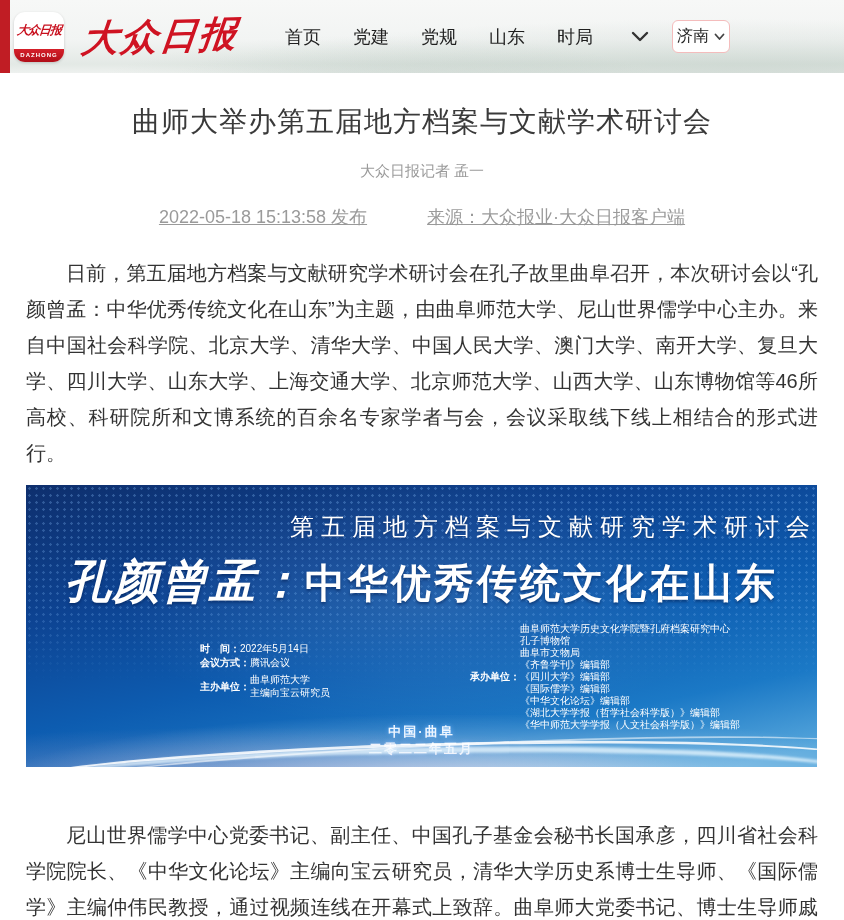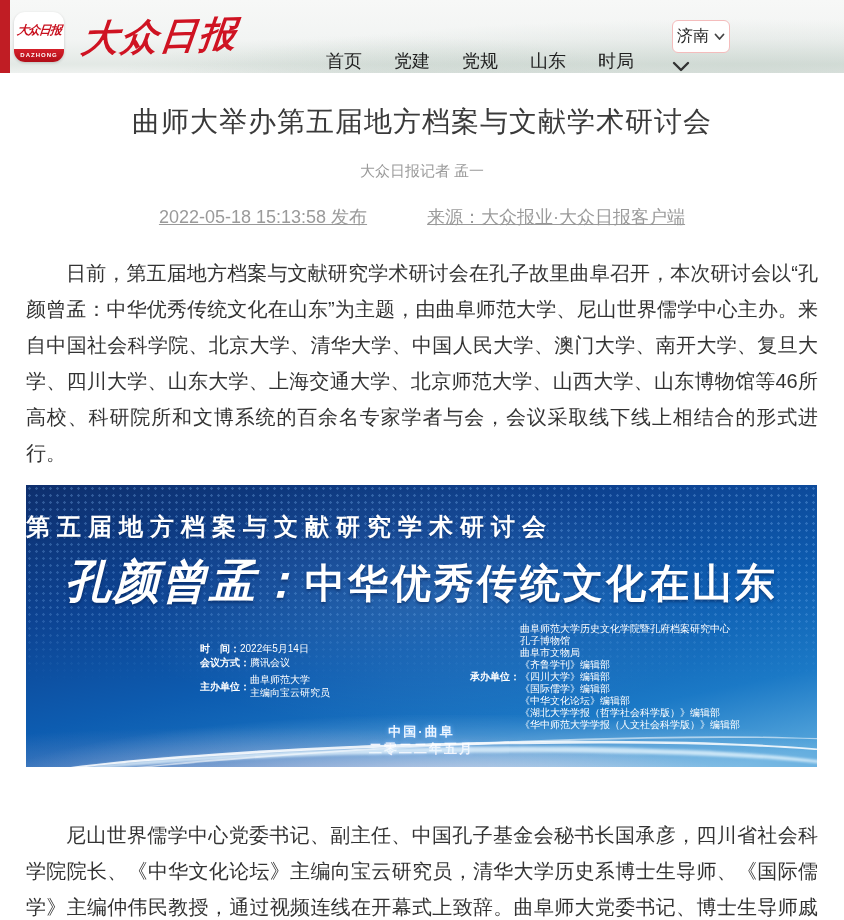--- a/index.html
+++ b/index.html
@@ -32,21 +32,21 @@
   .app-icon-band {
     height:13px; background:linear-gradient(#d5202a,#b00e18); color:#fff;
     font-size:6px; font-weight:bold; letter-spacing:1px; text-align:center; line-height:13px;
   }
   .brand {
     position:absolute; left:82px; top:8px; width:150px; height:56px;
     color:#cf1322; font-family:"DejaVu Serif", serif; font-style:italic; font-weight:bold;
     font-size:37px; letter-spacing:2px; transform:skewX(-8deg) rotate(-2deg);
     white-space:nowrap; line-height:56px;
   }
-  .main-nav { position:absolute; left:285px; top:0; height:73px; display:flex; align-items:flex-end; gap:32px;margin-left:41px; }
+  .main-nav { position:absolute; left:285px; top:0; height:73px; display:flex; align-items:center; gap:32px; }
   .nav-item { font-size:18px; color:#1f1f1f; text-decoration:none; cursor:pointer; white-space:nowrap; }
   .nav-more { display:flex; align-items:center; margin-left:6px; cursor:pointer; }
   .city-btn {
     position:absolute; left:672px; top:20px; width:58px; height:33px;
     background:#fff; border:1px solid #f4bcbc; border-radius:6px;
     display:flex; align-items:center; justify-content:center; gap:5px;
     font-size:16px; color:#1f1f1f; cursor:pointer;
   }
 
   
@@ -66,22 +66,22 @@
     cursor:pointer;
   }
   .poster-dots {
     position:absolute; inset:0; pointer-events:none;
     background-image:radial-gradient(rgba(140,195,255,0.32) 1px, transparent 1.5px);
     background-size:7px 7px;
     -webkit-mask-image:linear-gradient(to bottom, rgba(0,0,0,.9) 0%, rgba(0,0,0,.7) 45%, transparent 70%);
     mask-image:linear-gradient(to bottom, rgba(0,0,0,.9) 0%, rgba(0,0,0,.7) 45%, transparent 70%);
   }
   .poster-super {
-    position:absolute; top:26px; left:0; width:100%; text-align:left;
-    color:#fff; font-size:24px; font-weight:bold; letter-spacing:7px;
+    position:absolute; top:26px; left:0; width:100%; text-align:right;
+    color:#fff; font-size:24px; font-weight:normal; letter-spacing:7px;
     text-shadow:0 1px 2px rgba(0,30,80,.5); white-space:nowrap;
   }
   .poster-title {
     position:absolute; top:66px; left:0; width:100%; text-align:center;
     color:#fff; white-space:nowrap; text-shadow:0 2px 3px rgba(0,30,80,.55);
   }
   .poster-title .script { font-family:"DejaVu Serif", serif; font-style:italic; font-weight:bold; font-size:46px; letter-spacing:2px; }
   .poster-title .rest { font-size:40px; font-weight:bold; letter-spacing:3px; }
   .poster-info { position:absolute; left:174px; top:158px; color:#fff; font-size:10px; line-height:12px; }
   .info-row { display:flex; margin-bottom:2px; }

